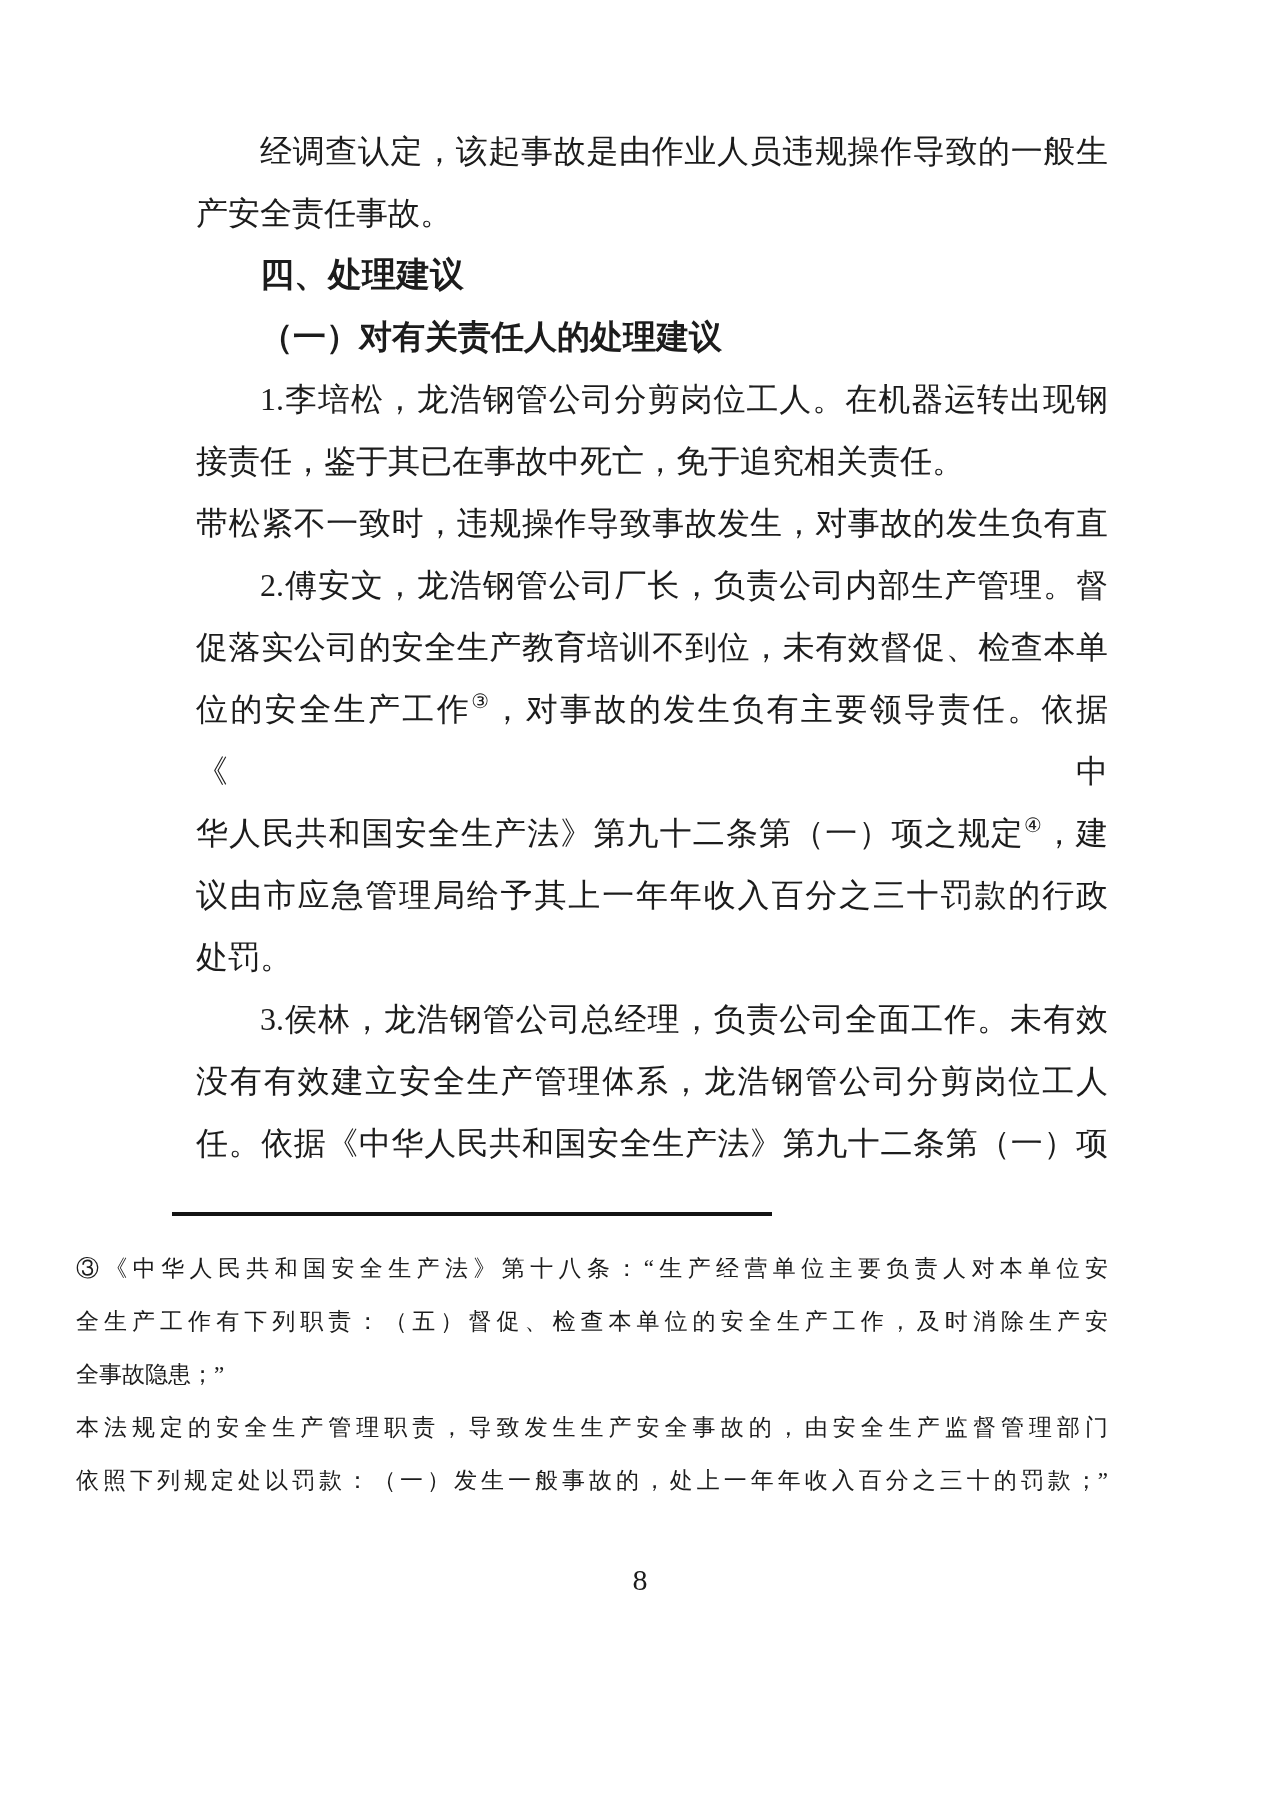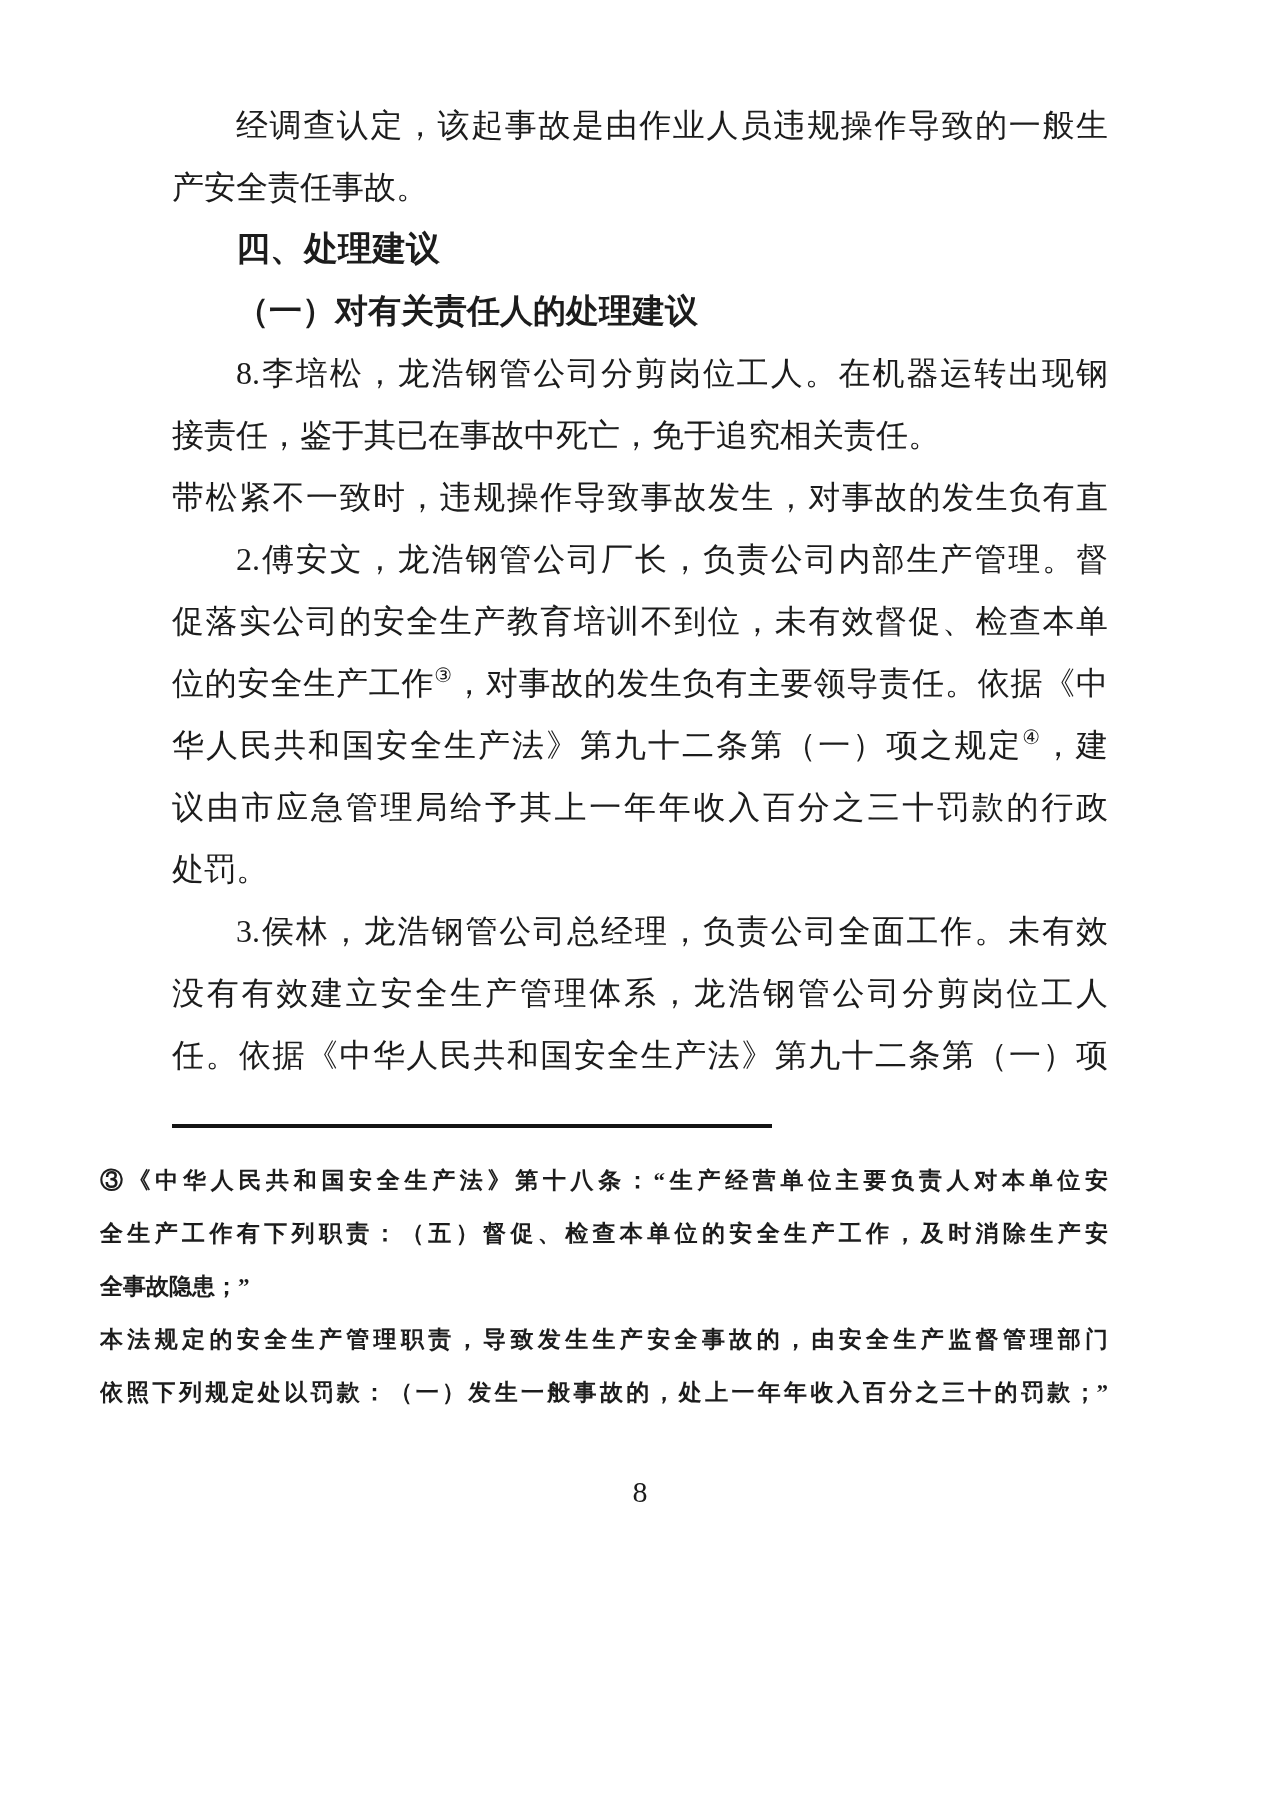--- a/index.html
+++ b/index.html
@@ -11,21 +11,22 @@
     position: relative;
     width: 1280px;
     height: 1810px;
     margin: 0 auto;
     background: #ffffff;
     color: #1c1c1c;
     font-family: "Liberation Serif", "DejaVu Serif", serif;
     overflow: hidden;
   }
   .content {
-    padding: 94px 172px 0 172px;
+    padding: 120px 172px 0 172px;
+    margin-left: 24px;
   }
   .line {
     font-size: 32px;
     line-height: 62px;
     text-align: justify;
     overflow: hidden;
   }
   .fill {
     text-align-last: justify;
   }
@@ -46,22 +47,21 @@
     vertical-align: super;
     line-height: 0;
   }
   .fn-sep {
     margin: 38px 0 0 172px;
     width: 600px;
     height: 4px;
     background: #141414;
   }
   .footnotes {
-    padding: 26px 172px 0 100px;
-    font-weight: bold;
+    padding: 26px 172px 0 76px;
   }
   .fn-line {
     font-size: 23px;
     line-height: 53px;
     text-align: justify;
     overflow: hidden;
   }
   .page-number {
     margin-top: 56px;
     text-align: center;
@@ -71,21 +71,21 @@
 </head>
 <body>
 
 <div class="page">
 
   <div class="content">
     <div class="line indent fill">经调查认定，该起事故是由作业人员违规操作导致的一般生</div>
     <div class="line">产安全责任事故。</div>
     <div class="line h1 indent">四、处理建议</div>
     <div class="line h2 indent">（一）对有关责任人的处理建议</div>
-    <div class="line indent fill">8.李培松，龙浩钢管公司分剪岗位工人。在机器运转出现钢</div>
+    <div class="line indent fill">1.李培松，龙浩钢管公司分剪岗位工人。在机器运转出现钢</div>
     <div class="line">接责任，鉴于其已在事故中死亡，免于追究相关责任。</div>
     <div class="line fill">带松紧不一致时，违规操作导致事故发生，对事故的发生负有直</div>
     <div class="line indent fill">2.傅安文，龙浩钢管公司厂长，负责公司内部生产管理。督</div>
     <div class="line fill">促落实公司的安全生产教育培训不到位，未有效督促、检查本单</div>
     <div class="line fill"><span>位的安全生产工作</span><sup class="fn-ref">③</sup><span>，对事故的发生负有主要领导责任。依据《中</span></div>
     <div class="line fill"><span>华人民共和国安全生产法》第九十二条第（一）项之规定</span><sup class="fn-ref">④</sup><span>，建</span></div>
     <div class="line fill">议由市应急管理局给予其上一年年收入百分之三十罚款的行政</div>
     <div class="line">处罚。</div>
     <div class="line indent fill">3.侯林，龙浩钢管公司总经理，负责公司全面工作。未有效</div>
     <div class="line fill">没有有效建立安全生产管理体系，龙浩钢管公司分剪岗位工人</div>

